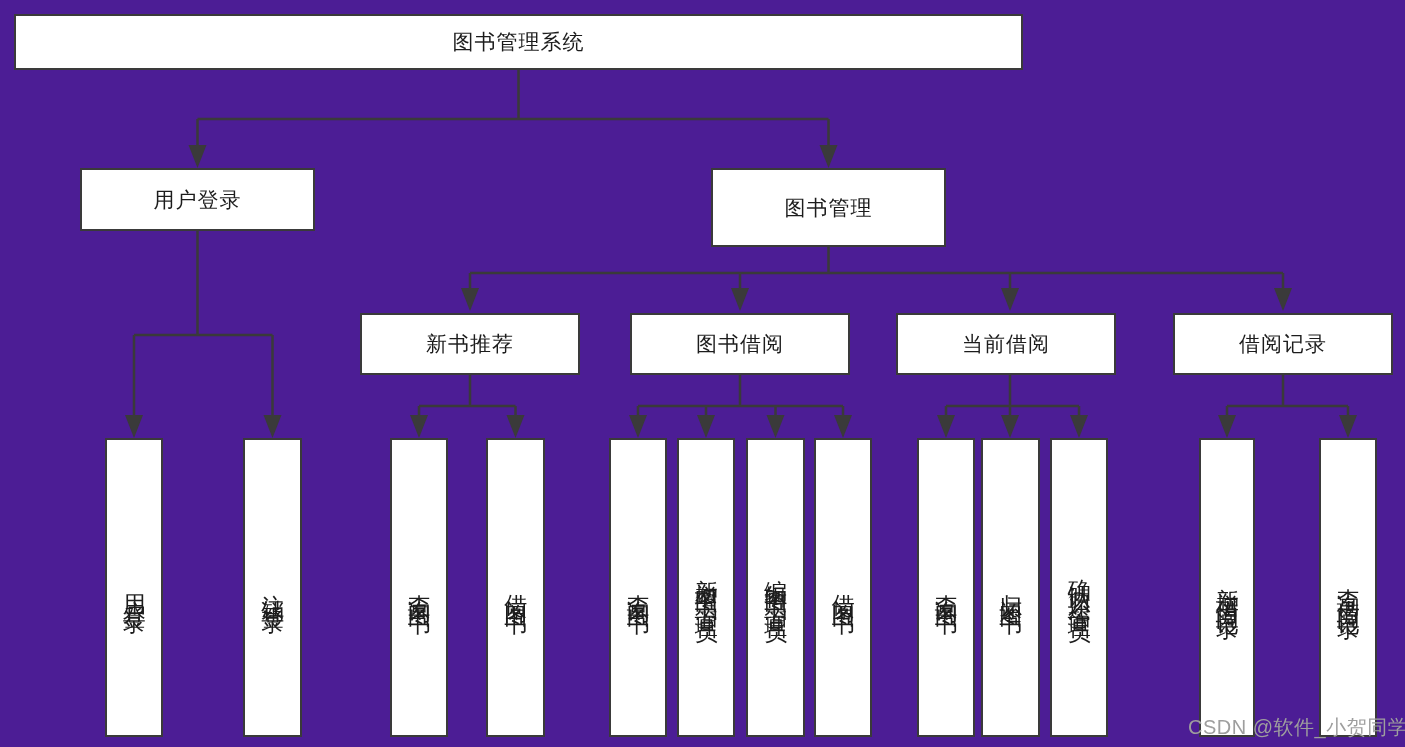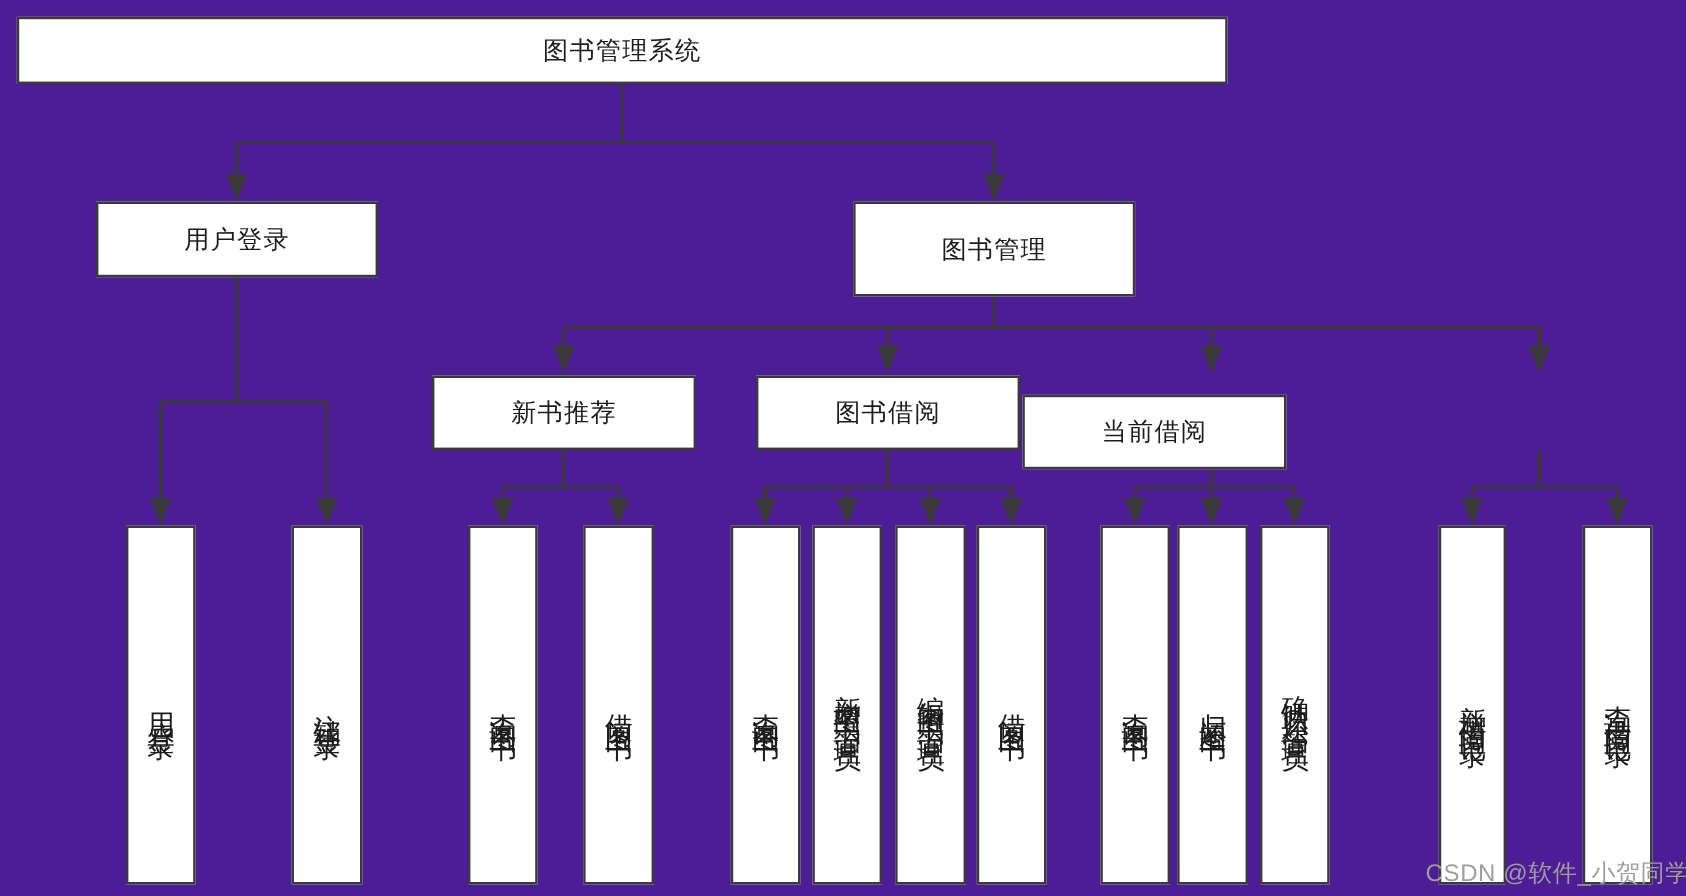--- a/index.html
+++ b/index.html
@@ -38,21 +38,21 @@
   }
   
   #box-root     { left: 14px;  top: 14px;  width: 1009px; height: 56px; }
   
   #box-login    { left: 80px;  top: 168px; width: 235px; height: 63px; }
   #box-mgmt     { left: 711px; top: 168px; width: 235px; height: 79px; }
   
   .l2           { top: 313px; height: 62px; width: 220px; }
   #box-recommend{ left: 360px; }
   #box-borrow   { left: 630px; }
-  #box-current  { left: 852px; margin-top: 16px; }
+  #box-current  { left: 896px; }
   #box-records  { left: 1173px; }
   
   .leaf         { top: 438px; height: 299px; }
   #leaf-a1 { left: 105px;  width: 58px; }
   #leaf-a2 { left: 243px;  width: 59px; }
   #leaf-b1 { left: 390px;  width: 58px; }
   #leaf-b2 { left: 486px;  width: 59px; }
   #leaf-c1 { left: 609px;  width: 58px; }
   #leaf-c2 { left: 677px;  width: 58px; }
   #leaf-c3 { left: 746px;  width: 59px; }
@@ -141,20 +141,23 @@
 
   <div class="node h-node l2" id="box-recommend">
     <span>新书推荐</span>
   </div>
   <div class="node h-node l2" id="box-borrow">
     <span>图书借阅</span>
   </div>
   <div class="node h-node l2" id="box-current">
     <span>当前借阅</span>
   </div>
+  <div class="node h-node l2" id="box-records">
+    <span>借阅记录</span>
+  </div>
 
   <div class="node v-node leaf" id="leaf-a1">
     <span class="vtext">用户登录</span>
   </div>
   <div class="node v-node leaf" id="leaf-a2">
     <span class="vtext">注销登录</span>
   </div>
 
   <div class="node v-node leaf" id="leaf-b1">
     <span class="vtext">查询图书</span>

